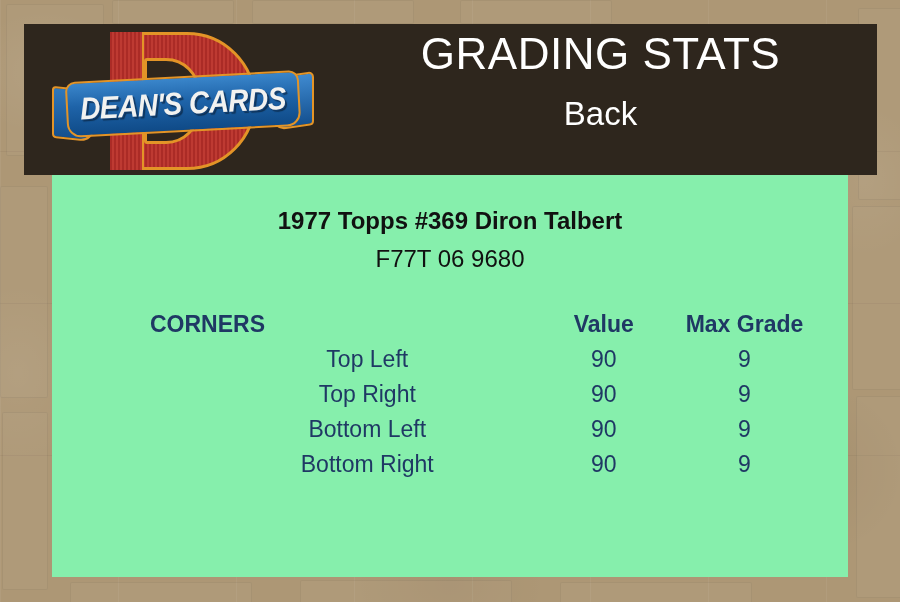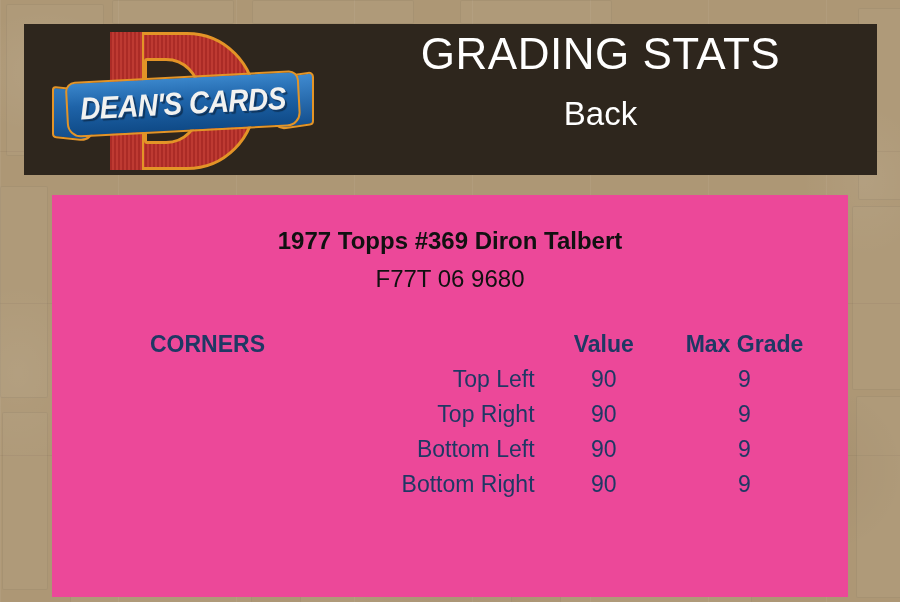--- a/index.html
+++ b/index.html
@@ -184,22 +184,21 @@
     transform: scaleY(1.12);
   }
 
   
   .panel {
     position: absolute;
     left: 52px;
     top: 175px;
     width: 796px;
     height: 402px;
-    background: #ec4899;
-    margin-top: 20px;
+    background: #86efac;
   }
   .card-title {
     position: absolute;
     left: 0;
     top: 32px;
     width: 796px;
     text-align: center;
     color: #111111;
     font-size: 24px;
     font-weight: bold;
@@ -234,21 +233,21 @@
     white-space: nowrap;
   }
   .stats-table thead th {
     font-weight: bold;
     font-size: 23px;
   }
   .col-label  { width: 390px; text-align: left; }
   .col-value  { width: 160px; text-align: center; }
   .col-max    { width: 150px; text-align: center; }
   thead .col-label { text-align: left; padding-left: 34px; }
-  tbody .col-label { text-align: right; padding-left: 84px; }
+  tbody .col-label { text-align: center; padding-left: 84px; }
   thead .col-value { text-align: center; }
   thead .col-max   { text-align: center; }
 </style>
 </head>
 <body>
 
 <div class="bg-texture">
   <div class="bg-blotch" style="left:6px;  top:4px;   width:96px;  height:150px;"></div>
   <div class="bg-blotch" style="left:0px;  top:186px; width:46px;  height:210px;"></div>
   <div class="bg-blotch" style="left:2px;  top:412px; width:44px;  height:176px;"></div>

